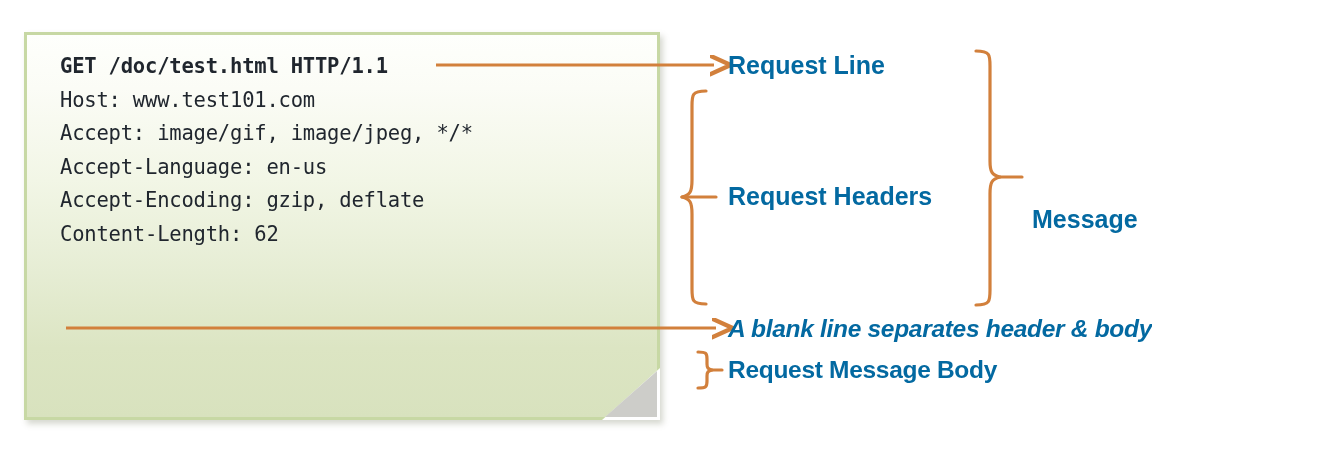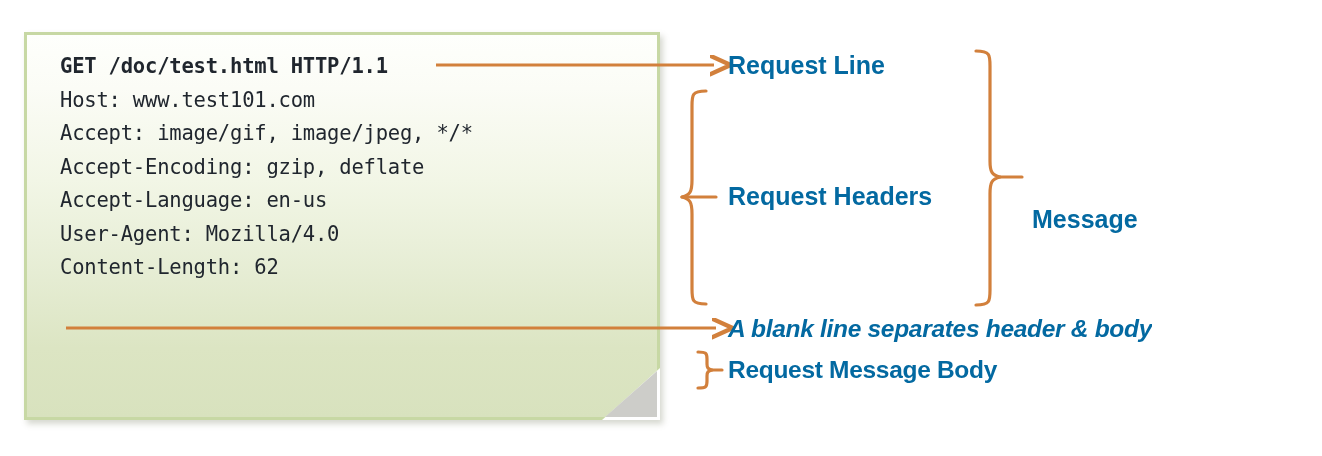--- a/index.html
+++ b/index.html
@@ -147,23 +147,22 @@
 <body>
 
 <div id="canvas">
 
   <div id="request-box">
 
     <div id="msg-lines">
       <div class="msg-line bold">GET /doc/test.html HTTP/1.1</div>
       <div class="msg-line">Host: www.test101.com</div>
       <div class="msg-line">Accept: image/gif, image/jpeg, */*</div>
+      <div class="msg-line">Accept-Language: en-us</div>
       <div class="msg-line">Accept-Encoding: gzip, deflate</div>
-      <div class="msg-line">Accept-Language: en-us</div>
-      <div class="msg-line">User-Agent: Mozilla/4.0</div>
       <div class="msg-line">Content-Length: 62</div>
       <div class="msg-line blank"></div>
     </div>
 
     <div id="page-fold-shadow"></div>
     <div id="page-fold"></div>
   </div>
 
   <svg id="connectors" viewBox="0 0 1322 456" xmlns="http://www.w3.org/2000/svg">
     <defs>

